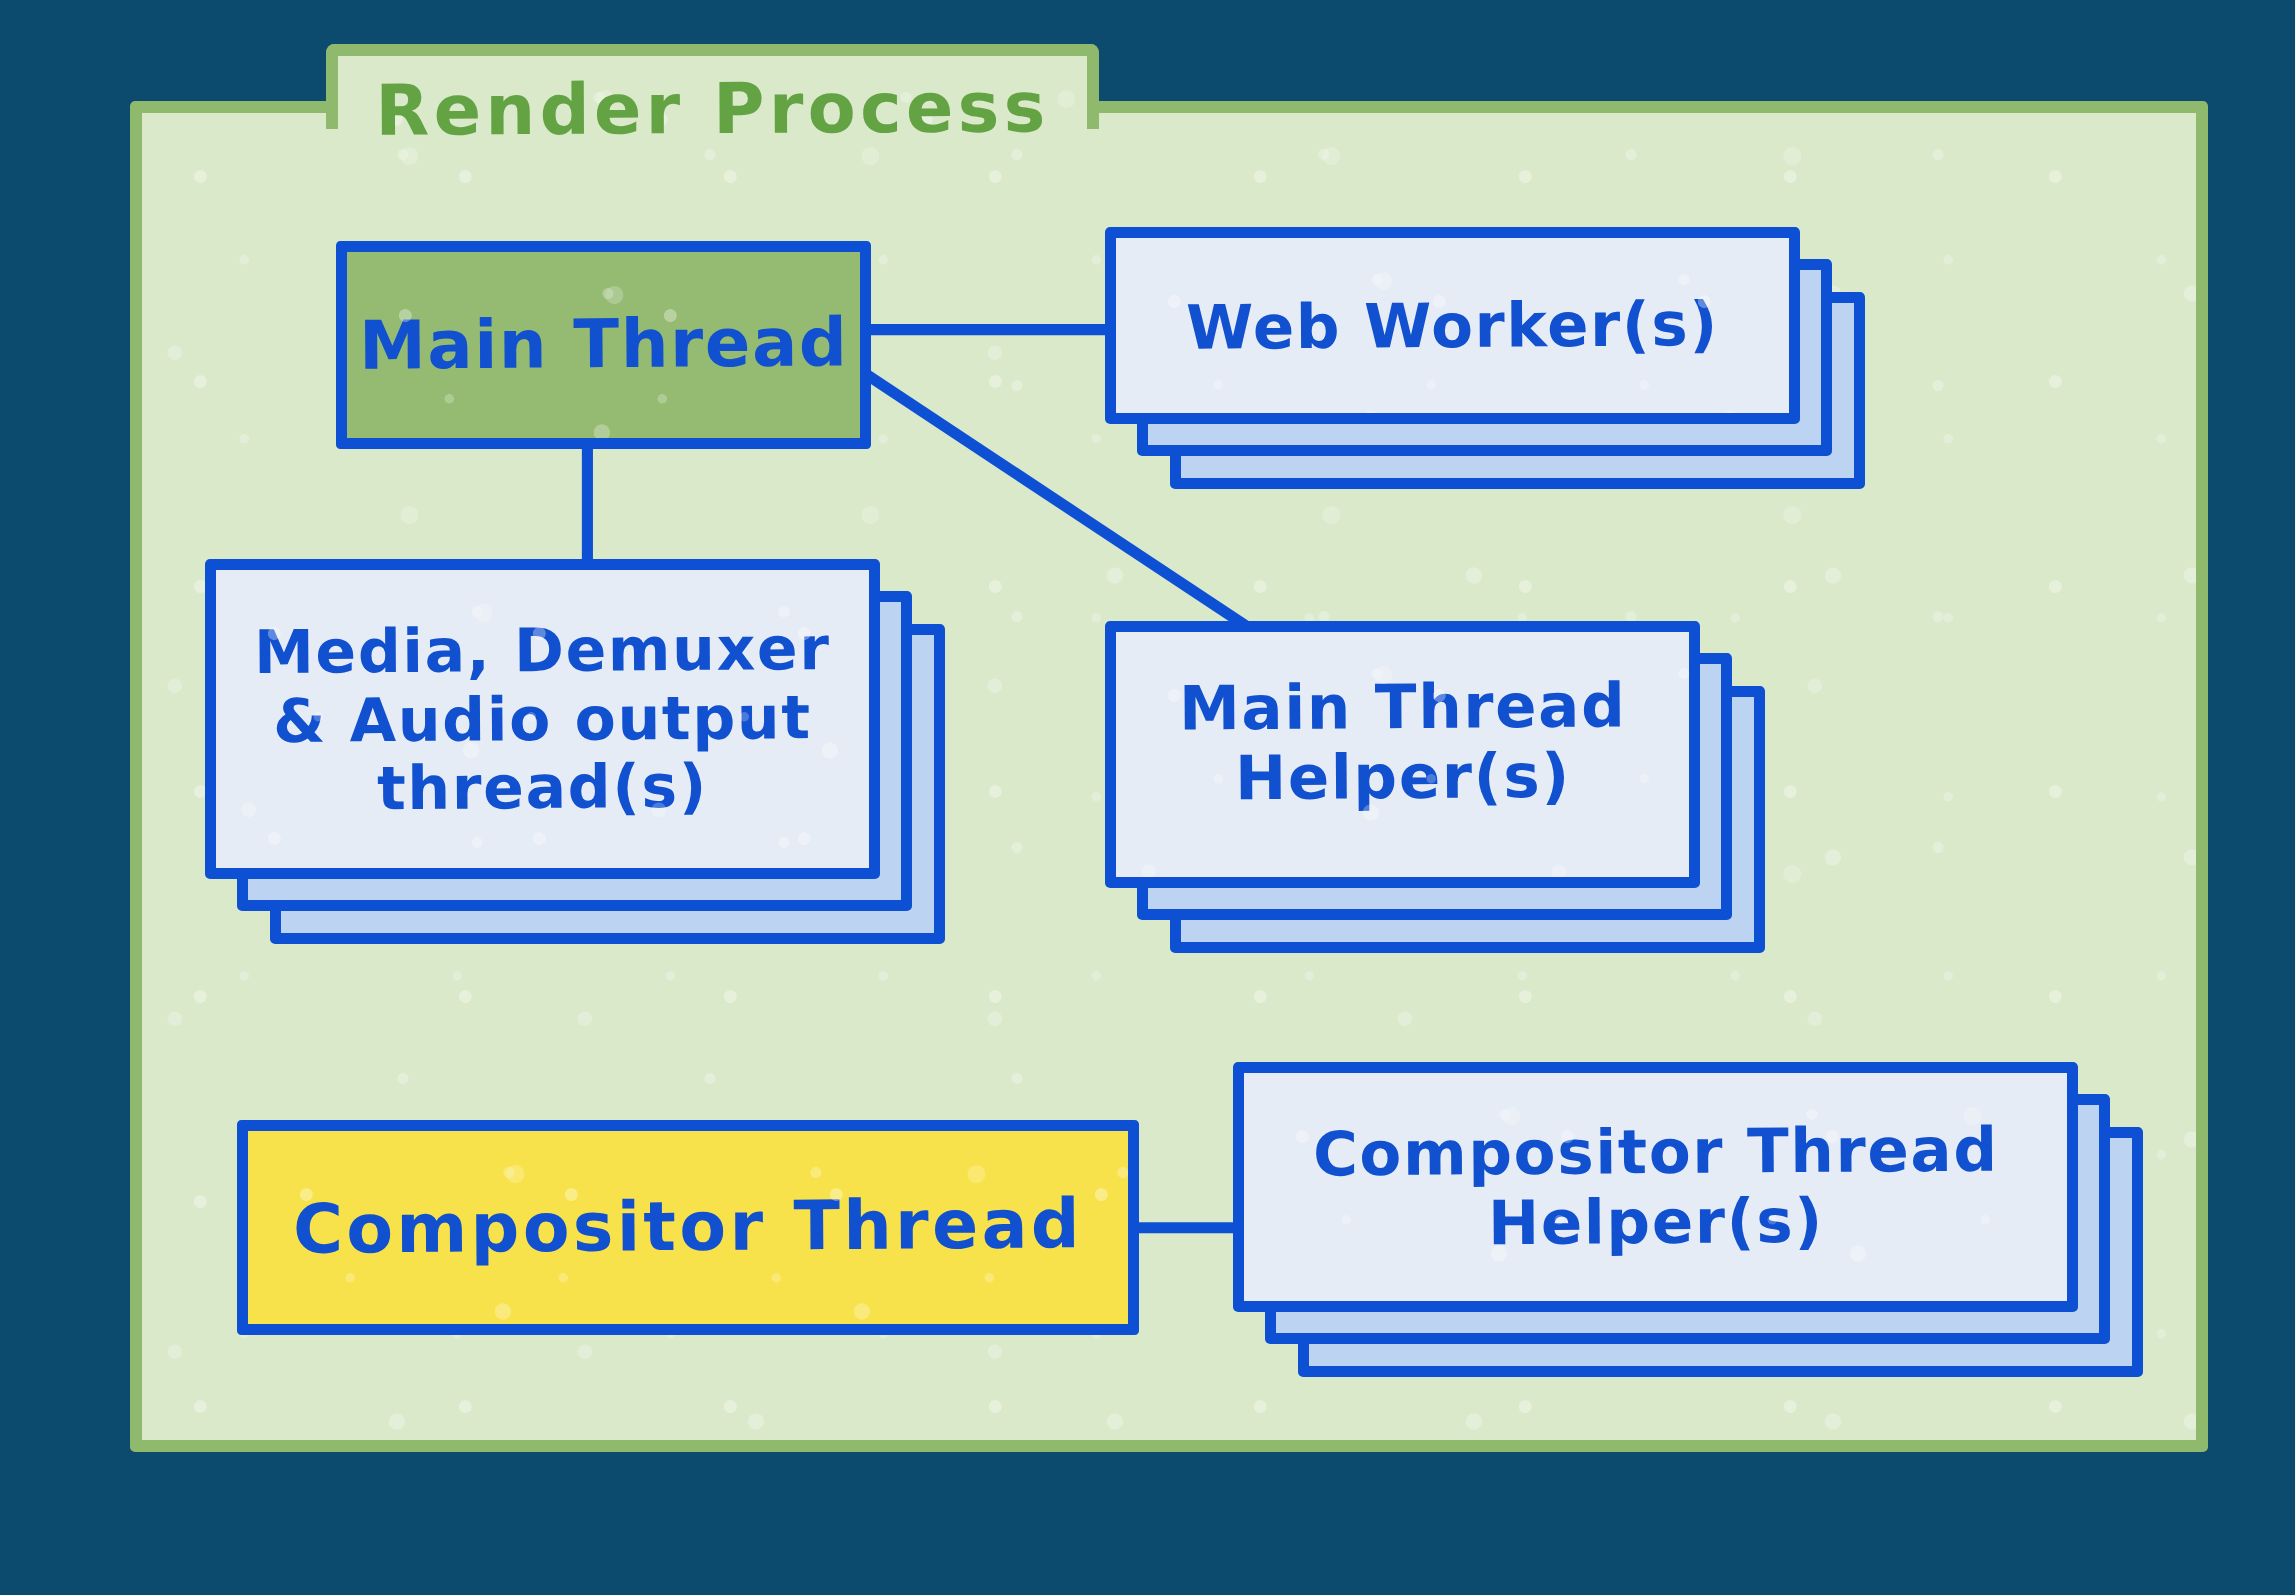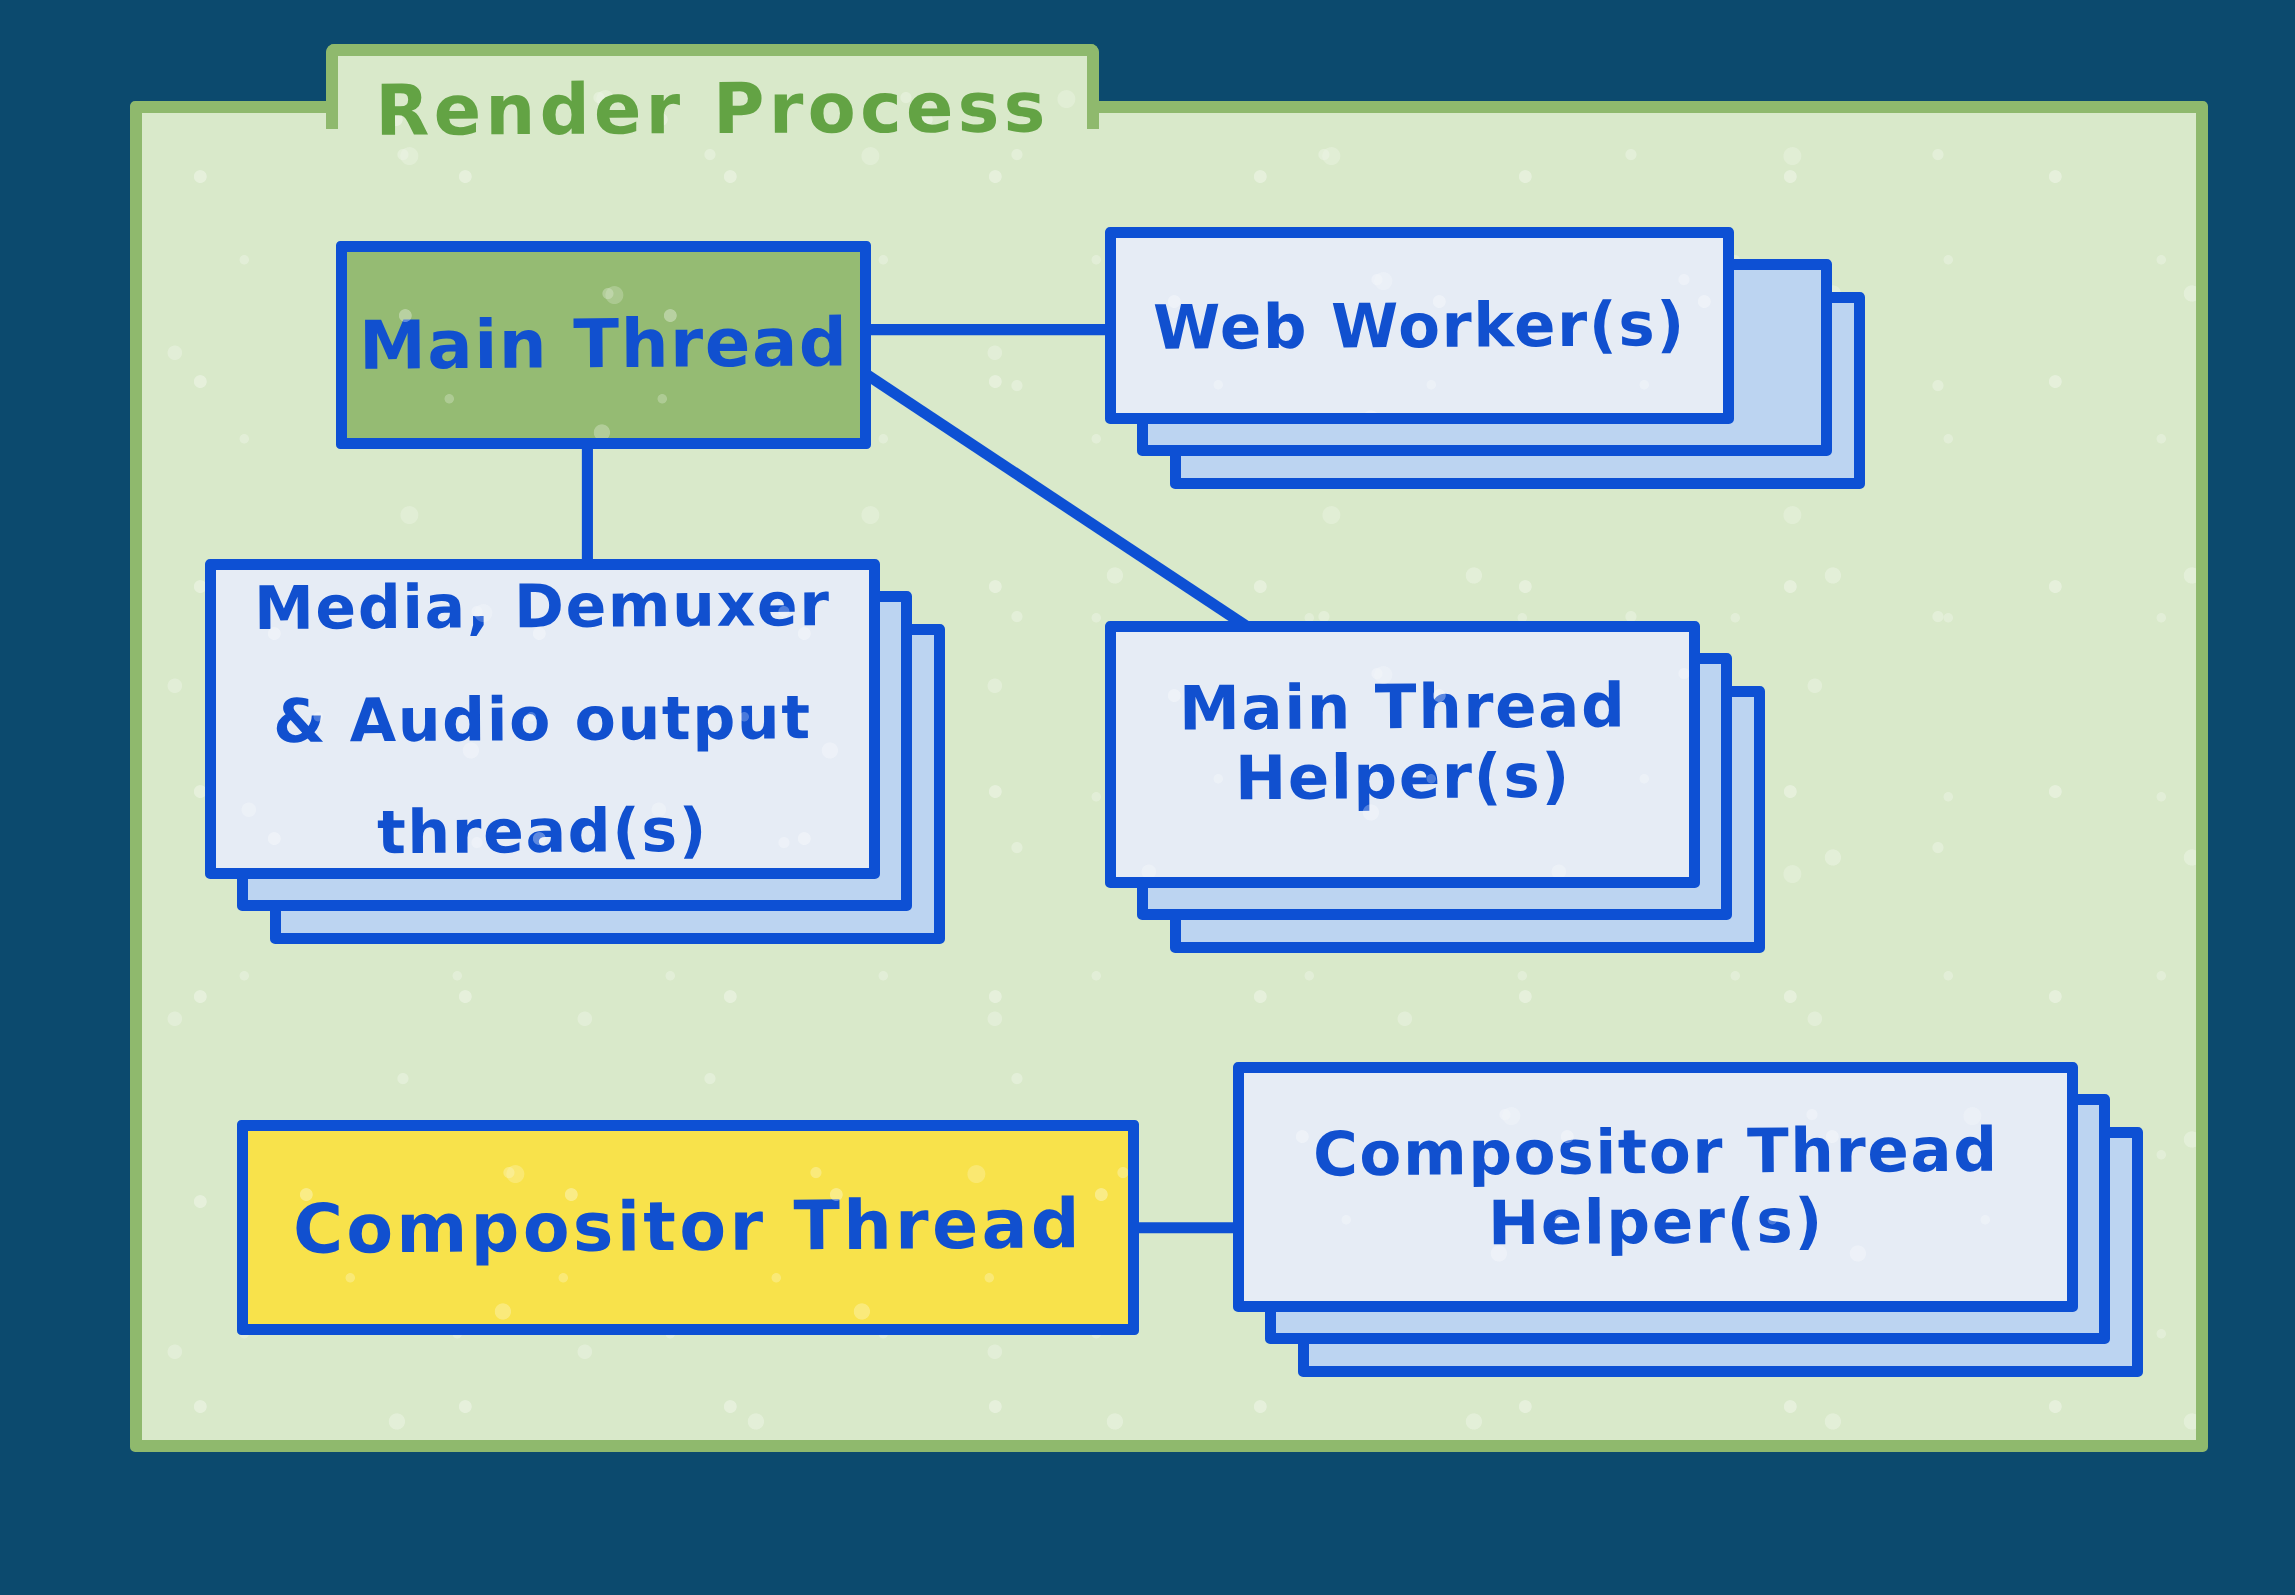--- a/index.html
+++ b/index.html
@@ -45,24 +45,24 @@
   .stack{position:absolute;z-index:3;}
   .stack .card{position:absolute;left:0;top:0;width:100%;height:100%;box-sizing:border-box;
                border:11px solid #0d50d4;border-radius:5.1px;}
   .stack .b2{transform:translate(65px,65px);background:#bcd4f1;}
   .stack .b1{transform:translate(32px,32px);background:#bcd4f1;}
   .stack .front{background:#e6ecf5;display:flex;flex-direction:column;
                 align-items:center;justify-content:center;}
   .stack .label{color:#1150cf;font-weight:700;text-align:center;line-height:1.14;
                 letter-spacing:1.7px;transform:rotate(-.4deg);}
   .stack-webworkers{left:1105px;top:227px;width:695px;height:197px;}
-  .stack-webworkers .front{width:629px;height:197px;}
+  .stack-webworkers .front{width:695px;height:197px;}
   .stack-webworkers .label{font-size:61px;}
   .stack-media{left:205px;top:559px;width:675px;height:320px;}
-  .stack-media .front{width:675px;height:320px;gap:44px;}
+  .stack-media .front{width:675px;height:320px;}
   .stack-media .label{font-size:60px;}
   .stack-mthelpers{left:1105px;top:621px;width:595px;height:267px;}
   .stack-mthelpers .front{width:595px;height:267px;padding-bottom:26px;}
   .stack-mthelpers .label{font-size:61px;}
   .stack-comphelpers{left:1233px;top:1062px;width:845px;height:250px;}
   .stack-comphelpers .front{width:845px;height:250px;}
   .stack-comphelpers .label{font-size:61px;}
 </style>
 </head>
 <body>

